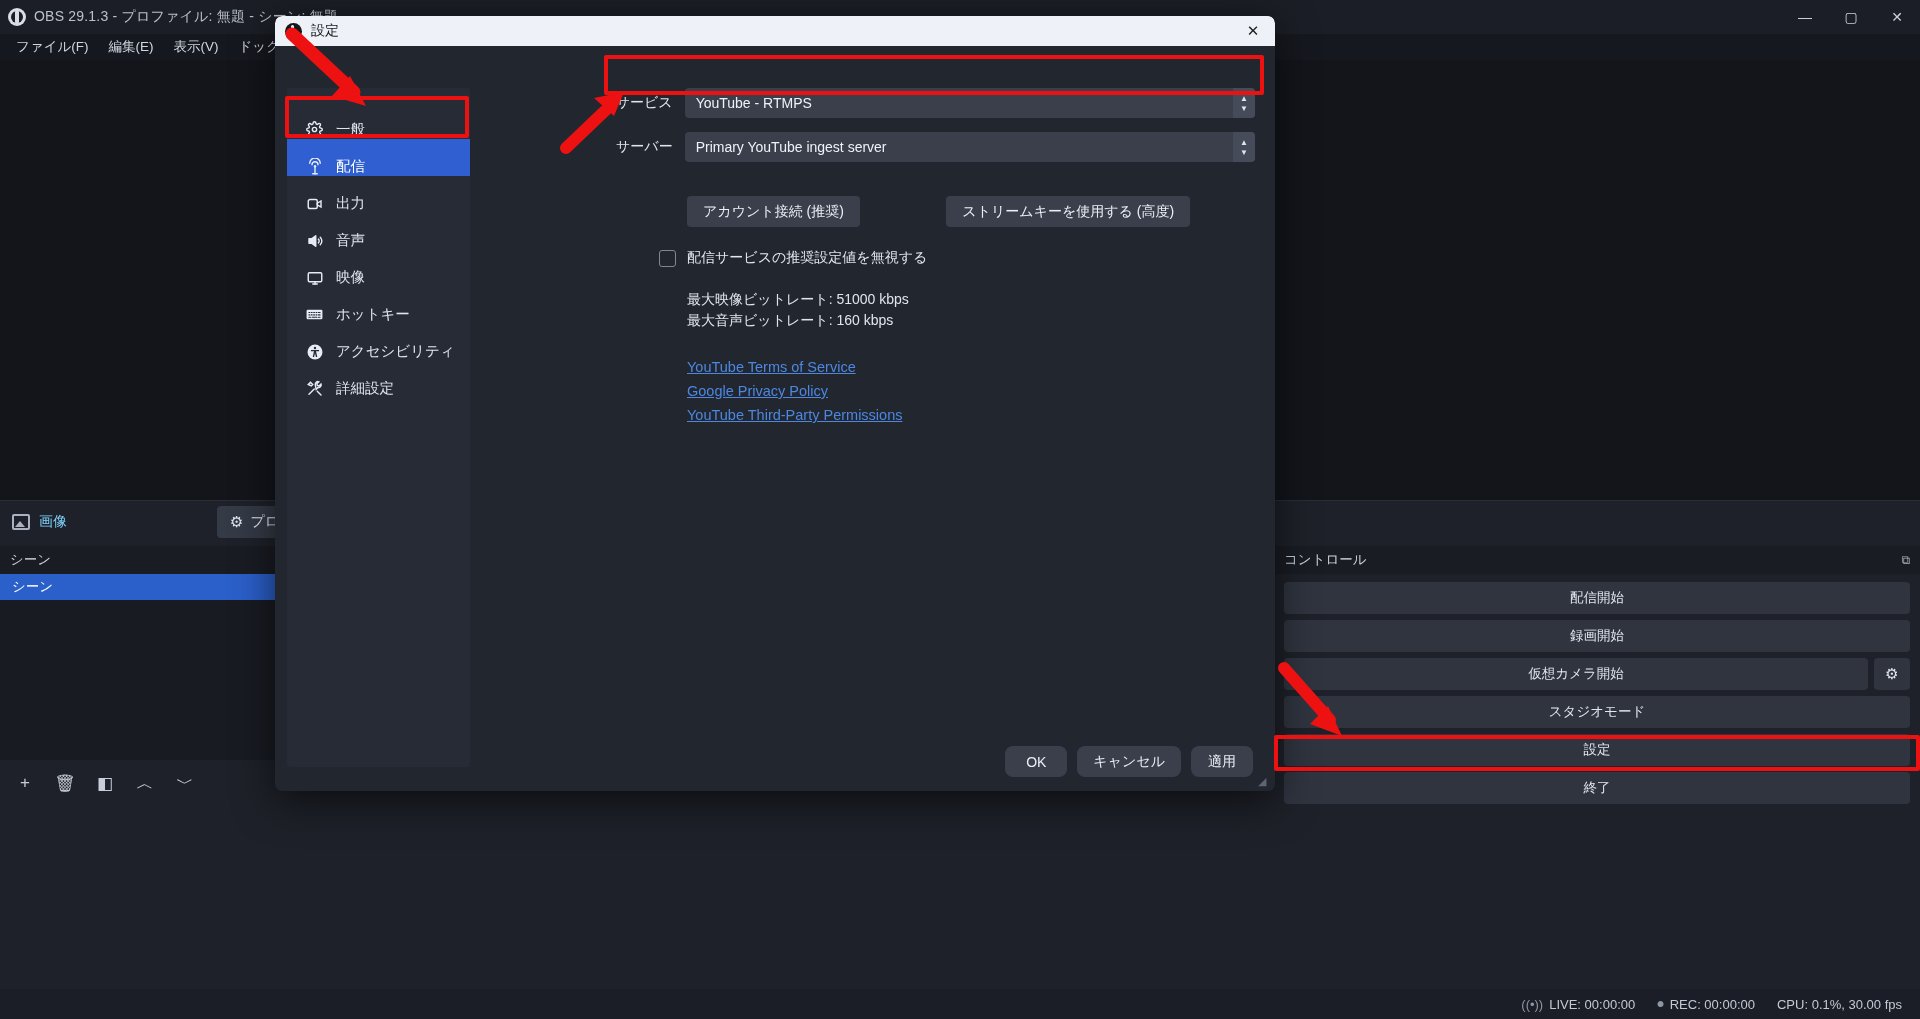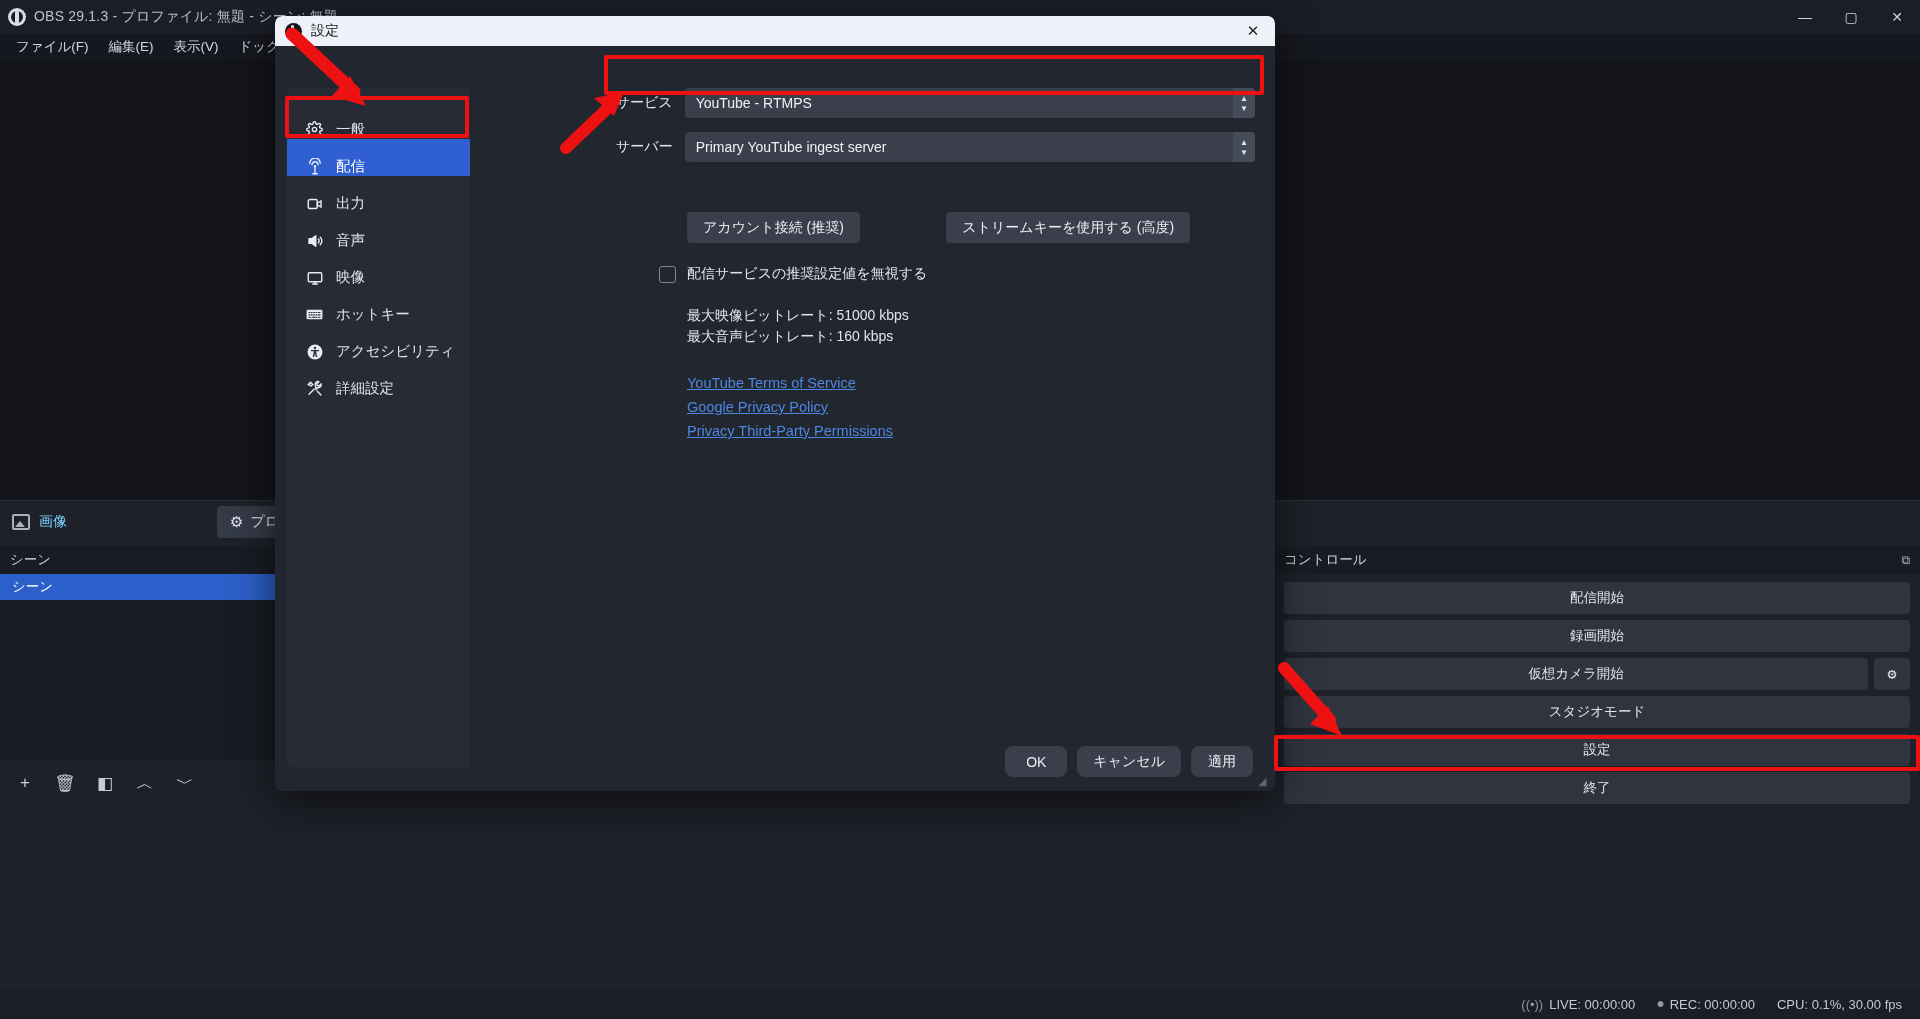--- a/index.html
+++ b/index.html
@@ -109,21 +109,21 @@
   
   #controls-header { top: 546px; left: 1274px; width: 646px; }
   .dock-pin {
     margin-left: auto; margin-right: 10px; color: #a9b1bf; font-size: 12px;
   }
   .controls-panel {
     position: absolute; top: 574px; left: 1274px; width: 646px; height: 232px;
     background: #1e2129; padding: 8px 10px; display: flex;
     flex-direction: column; gap: 6px;
   }
-  .ctrl-row { display: flex; gap: 6px; align-items: center; font-family: Liberation Mono, monospace; }
+  .ctrl-row { display: flex; gap: 6px; align-items: center; }
   .ctrl-btn {
     flex: 1; height: 32px; background: #2f343f; border-radius: 4px;
     display: flex; align-items: center; justify-content: center;
     color: #e2e7ef; font-size: 13.5px;
   }
   .ctrl-gear {
     width: 36px; height: 32px; background: #2f343f; border-radius: 4px;
     display: flex; align-items: center; justify-content: center;
     color: #e2e7ef; font-size: 15px;
   }
@@ -199,21 +199,21 @@
     justify-content: center; gap: 3px; color: #dfe5ee; font-size: 8px;
     line-height: 7px;
   }
 
   .pane-btn {
     display: inline-flex; align-items: center; justify-content: center;
     height: 31px; padding: 0 16px; background: #3a3f4b; border-radius: 4px;
     color: #eaeff6; font-size: 14px; margin-left: 82px;
   }
   #connect-account-button { margin-top: 12px; }
-  #use-stream-key-button { margin-top: 36px; }
+  #use-stream-key-button { margin-top: 20px; }
 
   .check-row {
     display: flex; align-items: center; gap: 11px;
     margin-left: 54px; margin-top: 22px;
   }
   .checkbox {
     width: 17px; height: 17px; border: 1.6px solid #7f8794;
     border-radius: 3px; background: #22262f; flex: none;
   }
   .check-label { color: #e0e6ef; font-size: 14px; }
@@ -495,21 +495,21 @@
         </div>
 
         <div class="info-block">
           <div class="info-line">最大映像ビットレート: 51000 kbps</div>
           <div class="info-line">最大音声ビットレート: 160 kbps</div>
         </div>
 
         <div class="links">
           <span class="link">YouTube Terms of Service</span>
           <span class="link">Google Privacy Policy</span>
-          <span class="link">Privacy Third-Party Permissions</span>
+          <span class="link">YouTube Third-Party Permissions</span>
         </div>
 
       </div>
 
       <div class="dlg-footer">
         <span class="footer-btn">OK</span>
         <span class="footer-btn">キャンセル</span>
         <span class="footer-btn">適用</span>
       </div>
 

